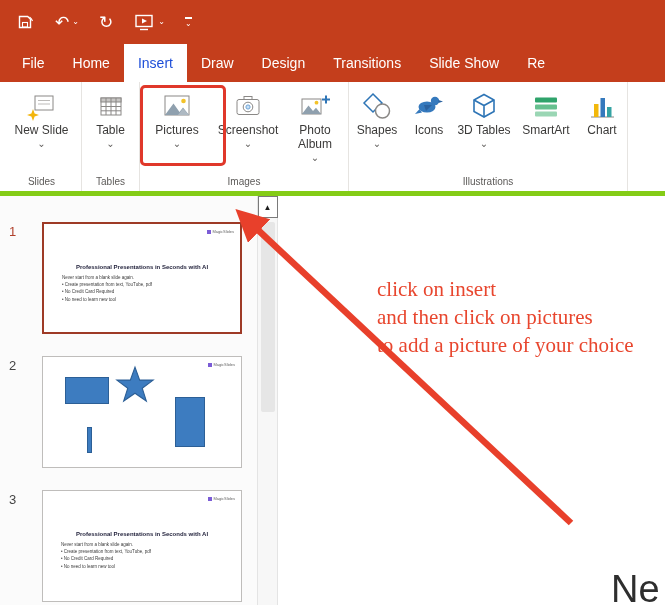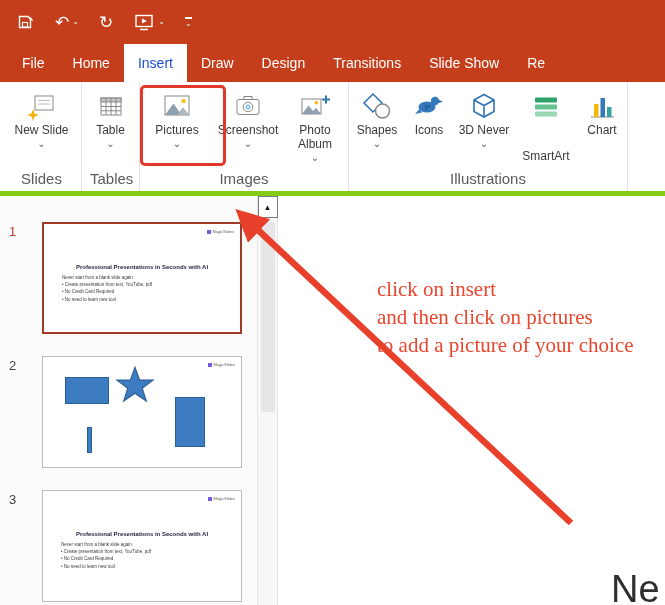--- a/index.html
+++ b/index.html
@@ -24,29 +24,29 @@
 
   
   .ribbon{height:114px;background:#fff;border-bottom:5px solid #84cc16;display:flex;align-items:stretch;padding-left:2px;}
   .rgroup{display:flex;flex-direction:column;border-right:1px solid #E6E4E1;}
   .rbuttons{display:flex;flex:1;align-items:flex-start;justify-content:center;}
   .rbtn{display:flex;flex-direction:column;align-items:center;padding:6px 3px 0;background:none;border:none;font-family:inherit;font-size:12px;color:#3B3A39;cursor:pointer;}
   .ricon{height:36px;display:flex;align-items:center;justify-content:center;}
   .rlabel{text-align:center;line-height:1.15;max-width:62px;}
   .chev{display:block;margin-top:1px;color:#605E5C;font-size:10px;line-height:1;}
   .chev::after{content:"⌄";}
-  .glabel{margin-top:auto;text-align:center;font-size:15px;color:#5C5A58;padding:1px 8px 4px;white-space:nowrap;}
+  .glabel{margin-top:auto;text-align:center;font-size:10px;color:#5C5A58;padding:1px 8px 4px;white-space:nowrap;}
   .g-slides{width:80px;}.g-tables{width:58px;}
   .g-images .rbtn.b-pictures{width:74px;}
   .g-images .rbtn.b-screenshot{width:68px;}
   .g-images .rbtn.b-photoalbum{width:66px;}
   .g-illus .rbtn.b-shapes{width:56px;}
   .g-illus .rbtn.b-icons{width:48px;}
   .g-illus .rbtn.b-3d{width:62px;}
-  .g-illus .rbtn.b-smartart{width:62px;gap:26px;}
+  .g-illus .rbtn.b-smartart{width:62px;}
   .g-illus .rbtn.b-chart{width:50px;}
 
   
   .main{display:flex;height:409px;}
   .thumbs{width:258px;background:#FBFBFB;padding-top:26px;position:relative;border-right:1px solid #E4E4E4;}
   .trow{position:relative;margin-bottom:22px;}
   .tnum{position:absolute;left:9px;top:2px;font-size:13px;color:#444;}
   .trow.sel .tnum{color:#B0402C;}
   .thumb{margin-left:42px;width:200px;height:112px;background:#fff;border:1px solid #BFBDBB;position:relative;overflow:hidden;cursor:pointer;}
   .trow.sel .thumb{border:2px solid #9E3A26;}
@@ -223,21 +223,21 @@
           </span>
           <span class="rlabel">Icons</span>
         </button>
         <button class="rbtn b-3d">
           <span class="ricon">
             <svg width="32" height="32" viewBox="0 0 32 32">
               <path d="M16 4.5 L26 10 V21.5 L16 27 L6 21.5 V10 Z" fill="#fff" stroke="#2E75B6" stroke-width="1.6"></path>
               <path d="M6 10 L16 15.5 L26 10 M16 15.5 V27" stroke="#2E75B6" stroke-width="1.6" fill="none"></path>
             </svg>
           </span>
-          <span class="rlabel">3D Never</span>
+          <span class="rlabel">3D Tables</span>
           <span class="chev"></span>
         </button>
         <button class="rbtn b-smartart">
           <span class="ricon">
             <svg width="32" height="32" viewBox="0 0 32 32">
               <rect x="5" y="7.5" width="22" height="5" rx="1" fill="#2FA36B"></rect>
               <rect x="5" y="14.5" width="22" height="5" rx="1" fill="#66C08F"></rect>
               <rect x="5" y="21.5" width="22" height="5" rx="1" fill="#9AD6B4"></rect>
             </svg>
           </span>

